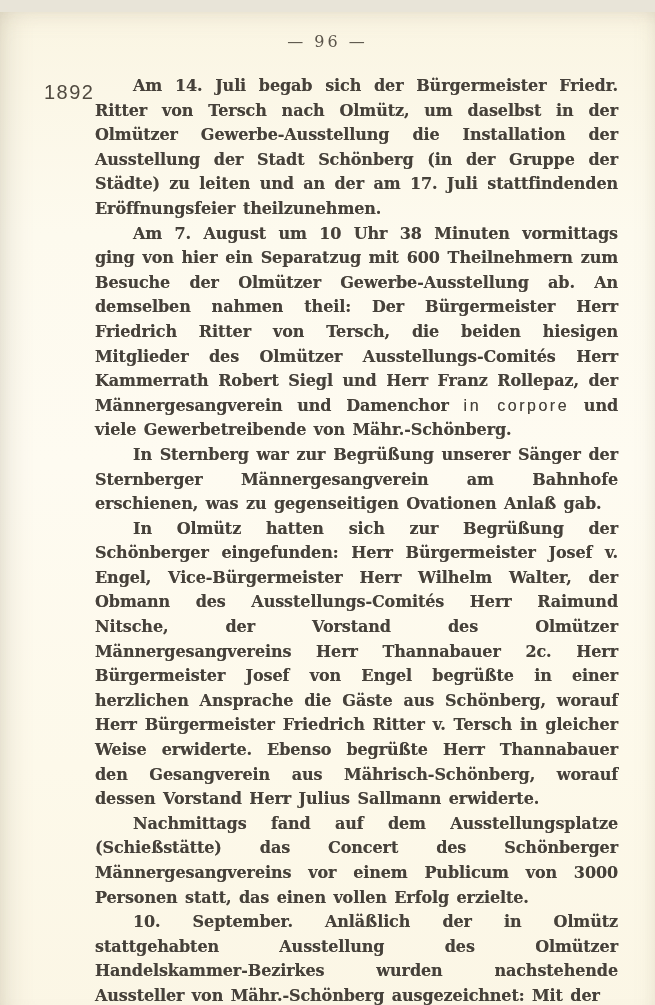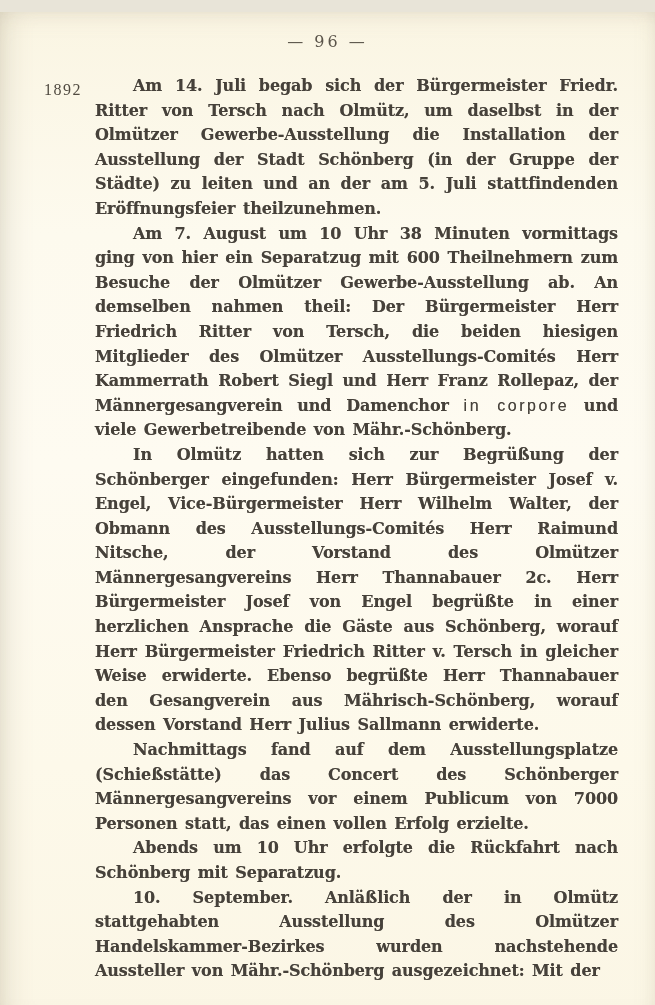--- a/index.html
+++ b/index.html
@@ -31,22 +31,22 @@
     text-align: center;
     font-family: "DejaVu Serif", serif;
     font-size: 16px;
     letter-spacing: 3px;
     color: #5a544a;
   }
   .year {
     position: absolute;
     top: 69px;
     left: 44px;
-    font-family: Liberation Serif, serif;
-    font-size: 16px;
+    font-family: Liberation Sans, sans-serif;
+    font-size: 20px;
     letter-spacing: 1.5px;
     color: #504a40;
   }
   .body {
     position: absolute;
     top: 62px;
     left: 95px;
     width: 523px;
     font-family: "DejaVu Serif", serif;
     font-weight: 700;
@@ -68,20 +68,20 @@
     letter-spacing: 2.5px;
   }
 </style>
 </head>
 <body>
 
 <div class="page">
   <div class="pagenum">— 96 —</div>
   <div class="year">1892</div>
   <div class="body" id="body-text">
-      <p class="para"><span>Am 14. Juli begab sich der Bürgermeister Friedr. Ritter von Tersch nach Olmütz, um daselbst in der Olmützer Gewerbe-Ausstellung die Installation der Ausstellung der Stadt Schönberg (in der Gruppe der Städte) zu leiten und an der am 5. Juli stattfindenden Eröffnungsfeier theilzunehmen.</span></p>
+      <p class="para"><span>Am 14. Juli begab sich der Bürgermeister Friedr. Ritter von Tersch nach Olmütz, um daselbst in der Olmützer Gewerbe-Ausstellung die Installation der Ausstellung der Stadt Schönberg (in der Gruppe der Städte) zu leiten und an der am 17. Juli stattfindenden Eröffnungsfeier theilzunehmen.</span></p>
       <p class="para"><span>Am 7. August um 10 Uhr 38 Minuten vormittags ging von hier ein Separatzug mit 600 Theilnehmern zum Besuche der Olmützer Gewerbe-Ausstellung ab. An demselben nahmen theil: Der Bürgermeister Herr Friedrich Ritter von Tersch, die beiden hiesigen Mitglieder des Olmützer Ausstellungs-Comités Herr Kammerrath Robert Siegl und Herr Franz Rollepaz, der Männergesangverein und Damenchor </span><span class="antiqua">in corpore</span><span> und viele Gewerbetreibende von Mähr.-Schönberg.</span></p>
+      <p class="para"><span>In Sternberg war zur Begrüßung unserer Sänger der Sternberger Männergesangverein am Bahnhofe erschienen, was zu gegenseitigen Ovationen Anlaß gab.</span></p>
       <p class="para"><span>In Olmütz hatten sich zur Begrüßung der Schönberger eingefunden: Herr Bürgermeister Josef v. Engel, Vice-Bürgermeister Herr Wilhelm Walter, der Obmann des Ausstellungs-Comités Herr Raimund Nitsche, der Vorstand des Olmützer Männergesangvereins Herr Thannabauer 2c. Herr Bürgermeister Josef von Engel begrüßte in einer herzlichen Ansprache die Gäste aus Schönberg, worauf Herr Bürgermeister Friedrich Ritter v. Tersch in gleicher Weise erwiderte. Ebenso begrüßte Herr Thannabauer den Gesangverein aus Mährisch-Schönberg, worauf dessen Vorstand Herr Julius Sallmann erwiderte.</span></p>
-      <p class="para"><span>Nachmittags fand auf dem Ausstellungsplatze (Schießstätte) das Concert des Schönberger Männergesangvereins vor einem Publicum von 7000 Personen statt, das einen vollen Erfolg erzielte.</span></p>
-      <p class="para"><span>Abends um 10 Uhr erfolgte die Rückfahrt nach Schönberg mit Separatzug.</span></p>
+      <p class="para"><span>Nachmittags fand auf dem Ausstellungsplatze (Schießstätte) das Concert des Schönberger Männergesangvereins vor einem Publicum von 3000 Personen statt, das einen vollen Erfolg erzielte.</span></p>
       <p class="para"><span>10. September. Anläßlich der in Olmütz stattgehabten Ausstellung des Olmützer Handelskammer-Bezirkes wurden nachstehende Aussteller von Mähr.-Schönberg ausgezeichnet: Mit der </span></p>
     </div>
 </div>
 
 </body></html>

